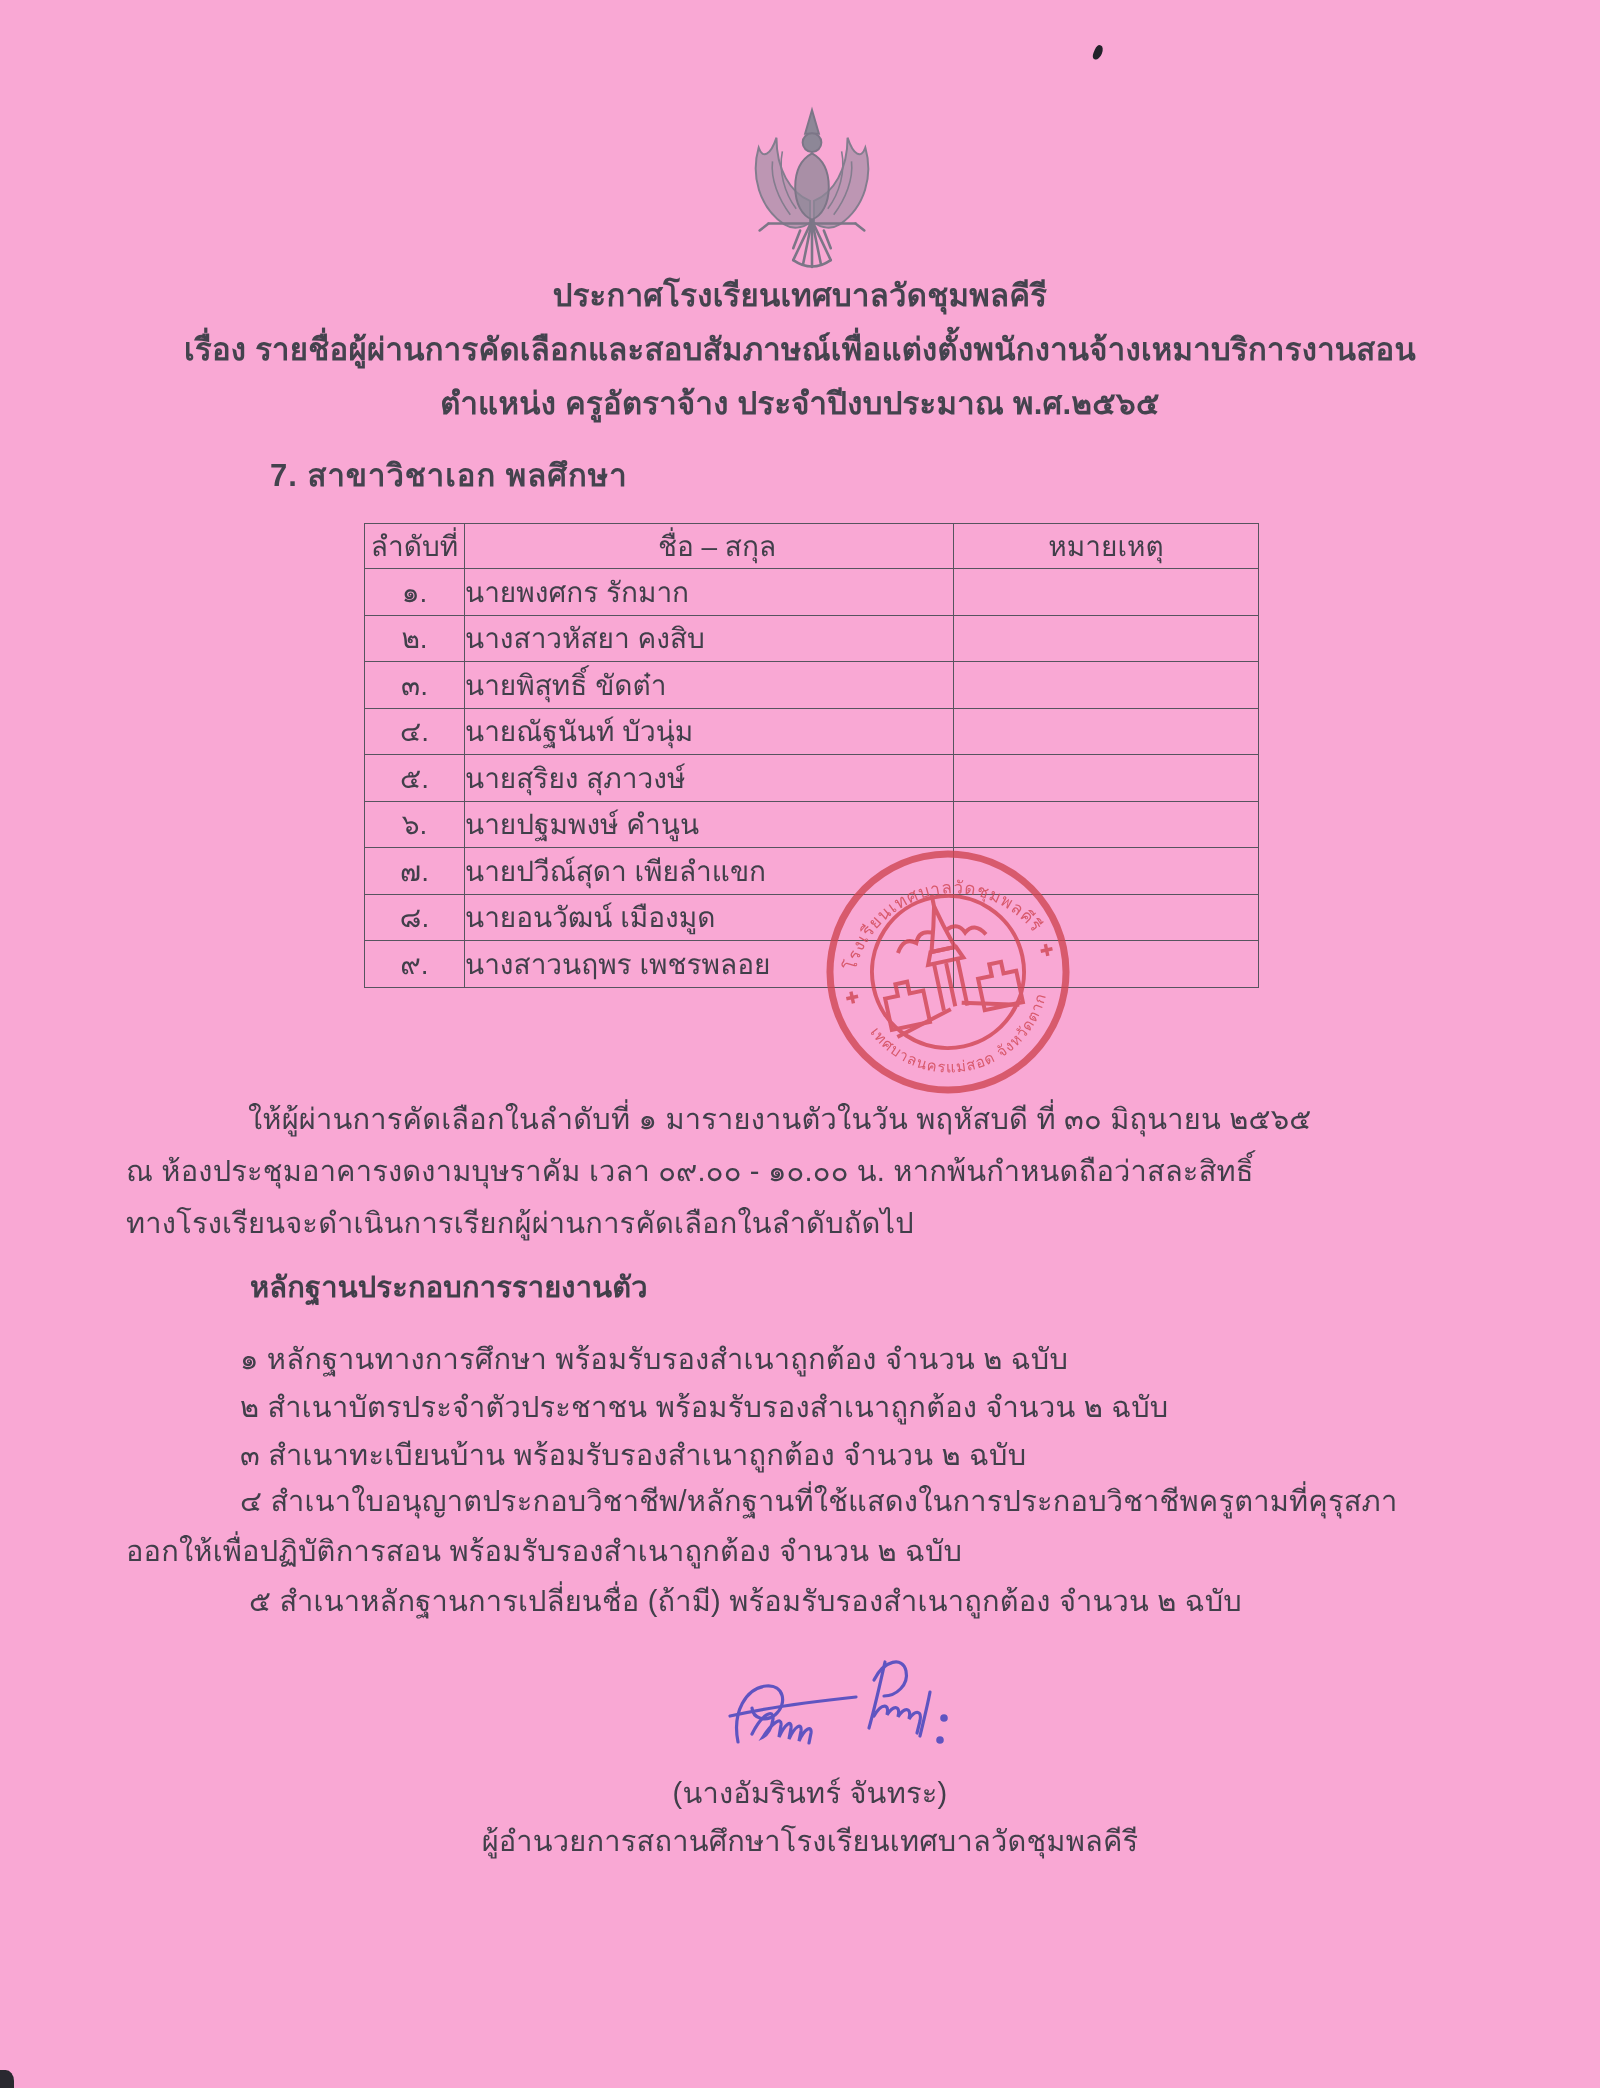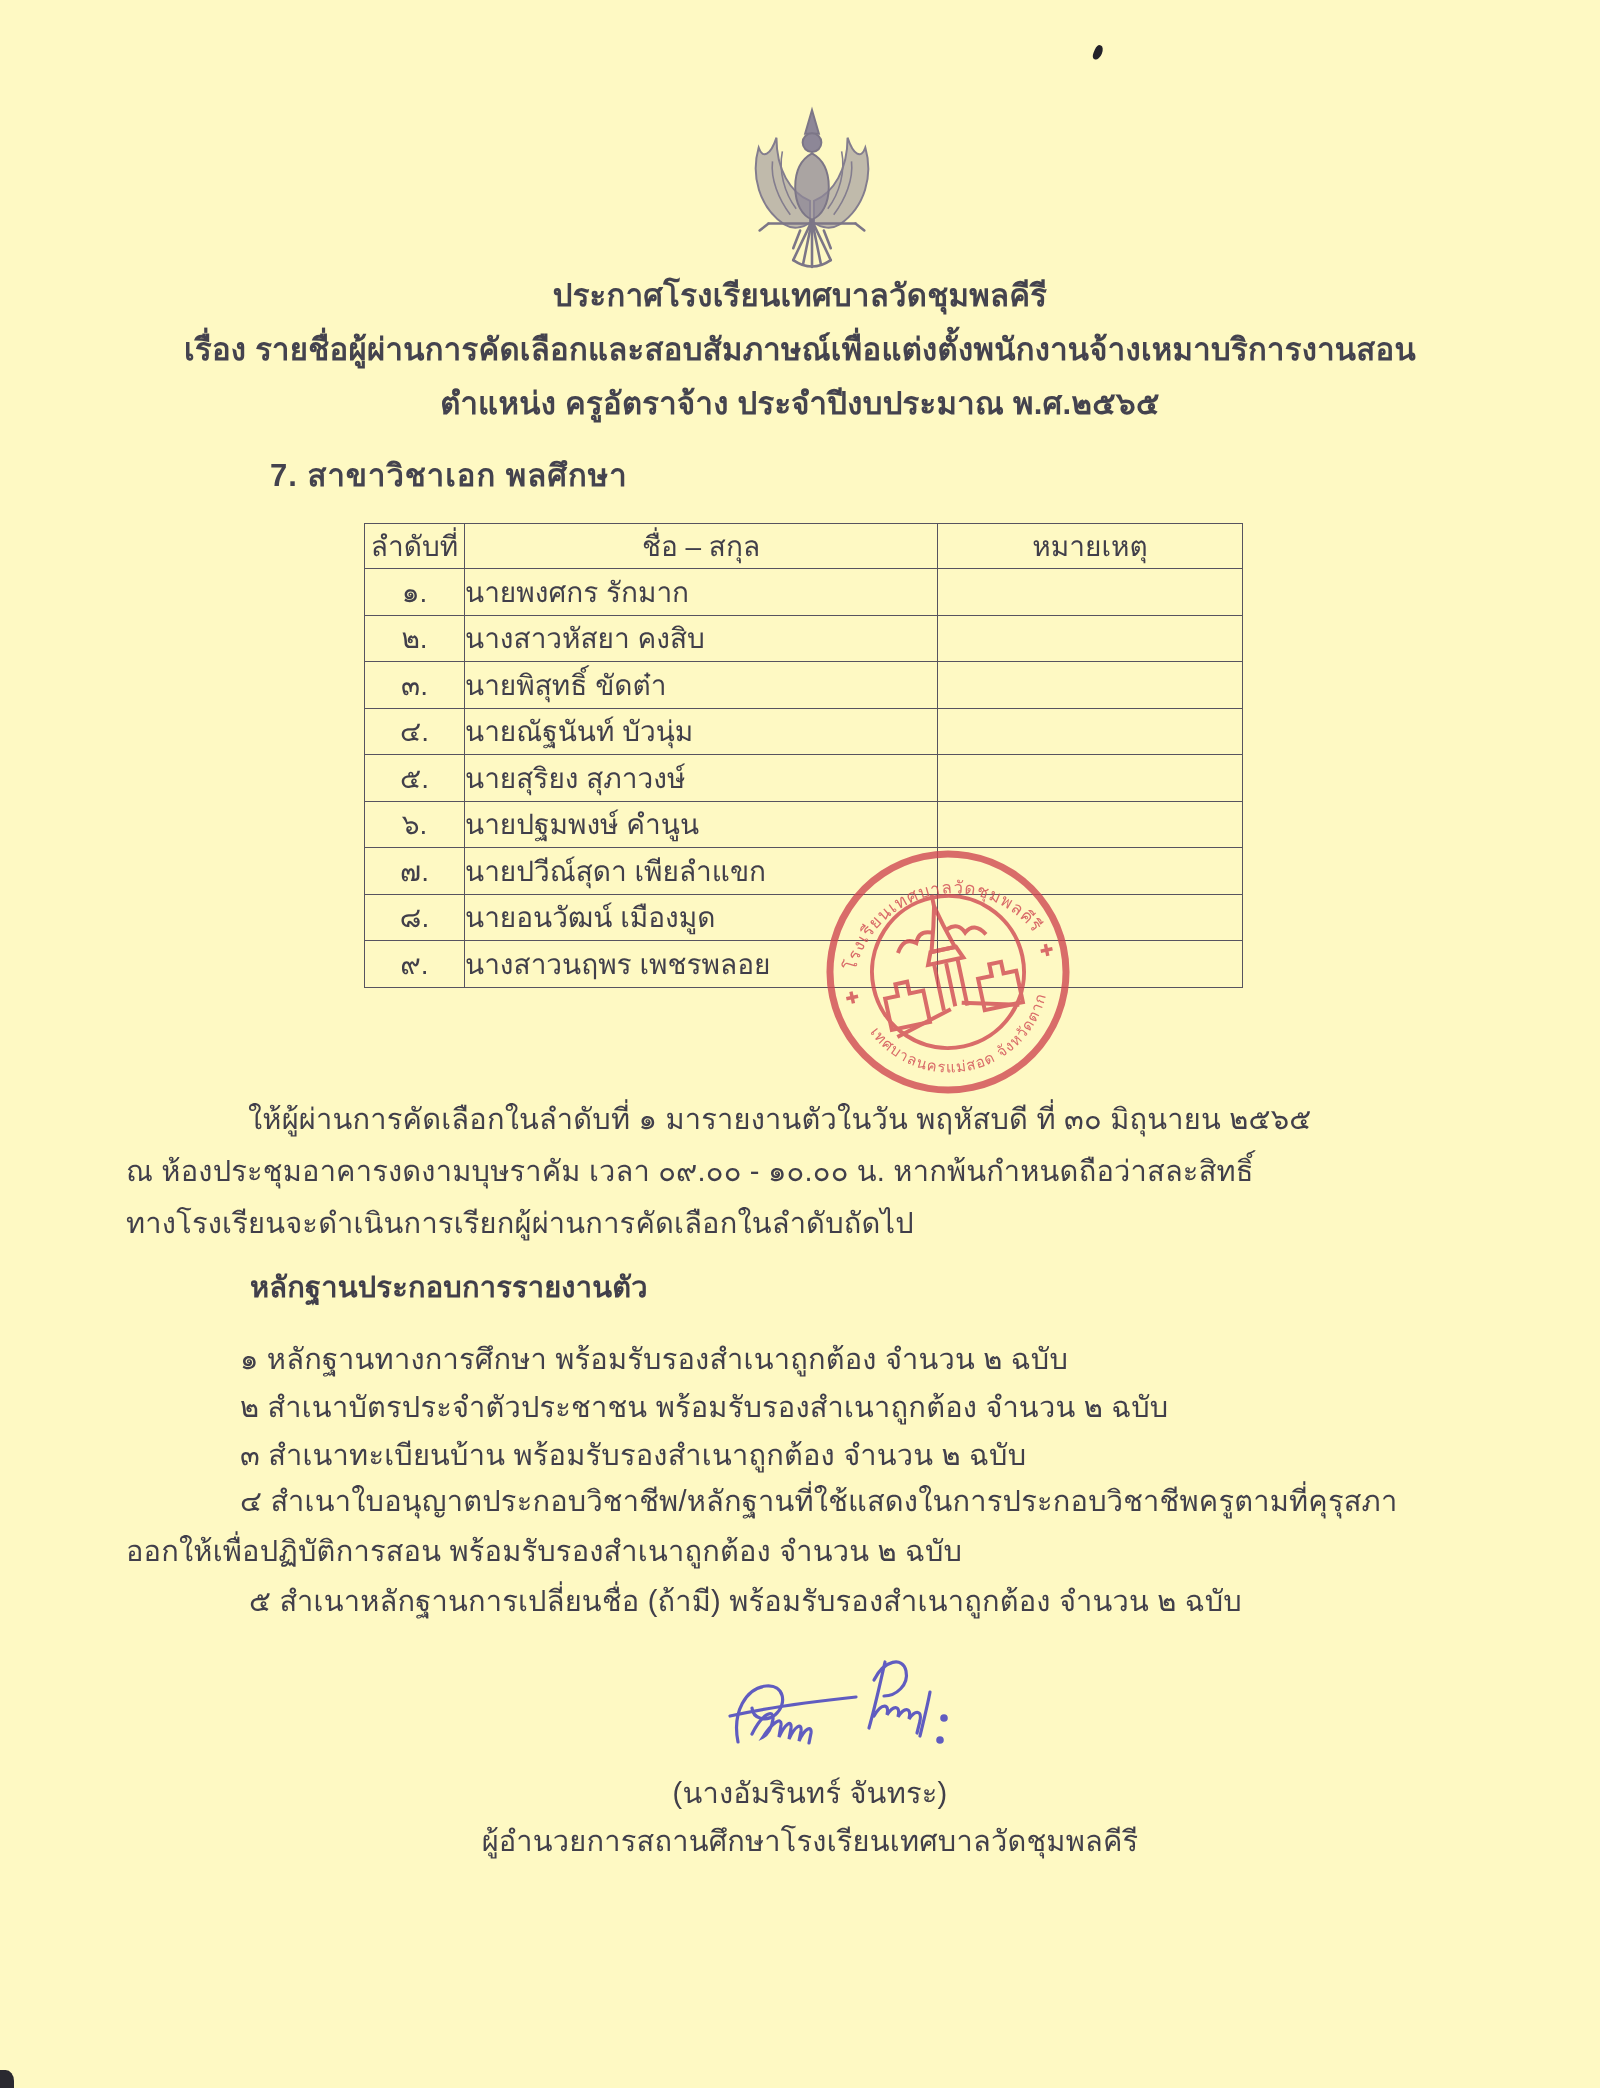--- a/index.html
+++ b/index.html
@@ -1,19 +1,19 @@
 <!DOCTYPE html>
 <html><head>
 <meta charset="utf-8">
 <style>
   html,body{margin:0;padding:0;background:#cfd4da;}
   .page{
     position:relative;
     width:1600px;height:2088px;
-    background:#fef9c3;
+    background:#f9a8d4;
     overflow:hidden;
     font-family:"Liberation Sans", sans-serif;
     color:#3c3b45;
   }
   .abs{position:absolute;}
   .center-line{left:0;width:1600px;text-align:center;}
   .title{font-size:31px;font-weight:700;color:#44434e;letter-spacing:.3px;}
   .body-text{font-size:29px;font-weight:400;color:#413f4a;letter-spacing:.2px;line-height:1.35;}
   .bold{font-weight:700;}
   table.roster{
@@ -80,21 +80,21 @@
   <div class="abs center-line title" style="top:324px;">เรื่อง  รายชื่อผู้ผ่านการคัดเลือกและสอบสัมภาษณ์เพื่อแต่งตั้งพนักงานจ้างเหมาบริการงานสอน</div>
   <div class="abs center-line title" style="top:378px;">ตำแหน่ง ครูอัตราจ้าง ประจำปีงบประมาณ พ.ศ.๒๕๖๕</div>
 
   <div class="abs title" style="left:270px;top:450px;letter-spacing:1px;">7. สาขาวิชาเอก พลศึกษา</div>
 
   <div class="abs" style="left:364px;top:523px;">
     <table class="roster">
       <tbody>
           <tr class="head">
         <td class="c-no">ลำดับที่</td>
-        <td class="c-name" style="text-align:center;padding-left:0;">ชื่อ – สกุล</td>
+        <td class="c-name" style="text-align:center;padding-left:16px;">ชื่อ – สกุล</td>
         <td class="c-remark">หมายเหตุ</td>
       </tr>
       <tr>
         <td class="c-no">๑.</td>
         <td class="c-name">นายพงศกร  รักมาก</td>
         <td class="c-remark"></td>
       </tr>
       <tr>
         <td class="c-no">๒.</td>
         <td class="c-name">นางสาวหัสยา  คงสิบ</td>

